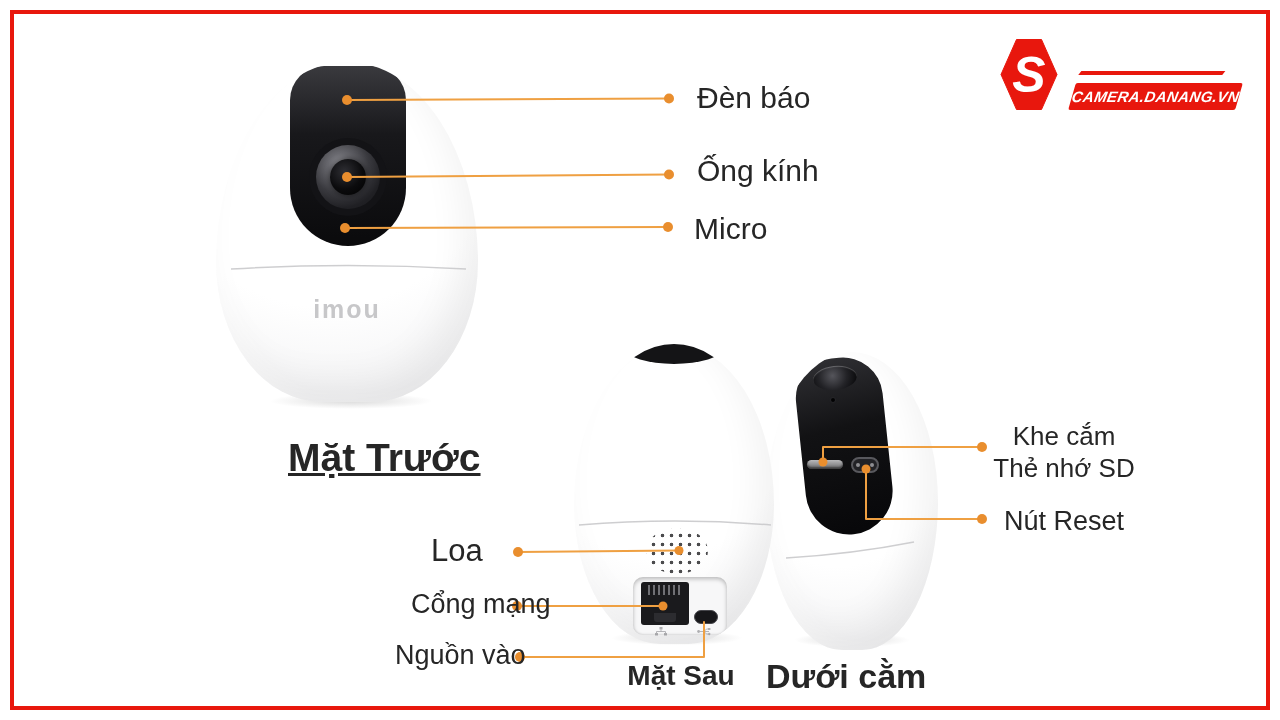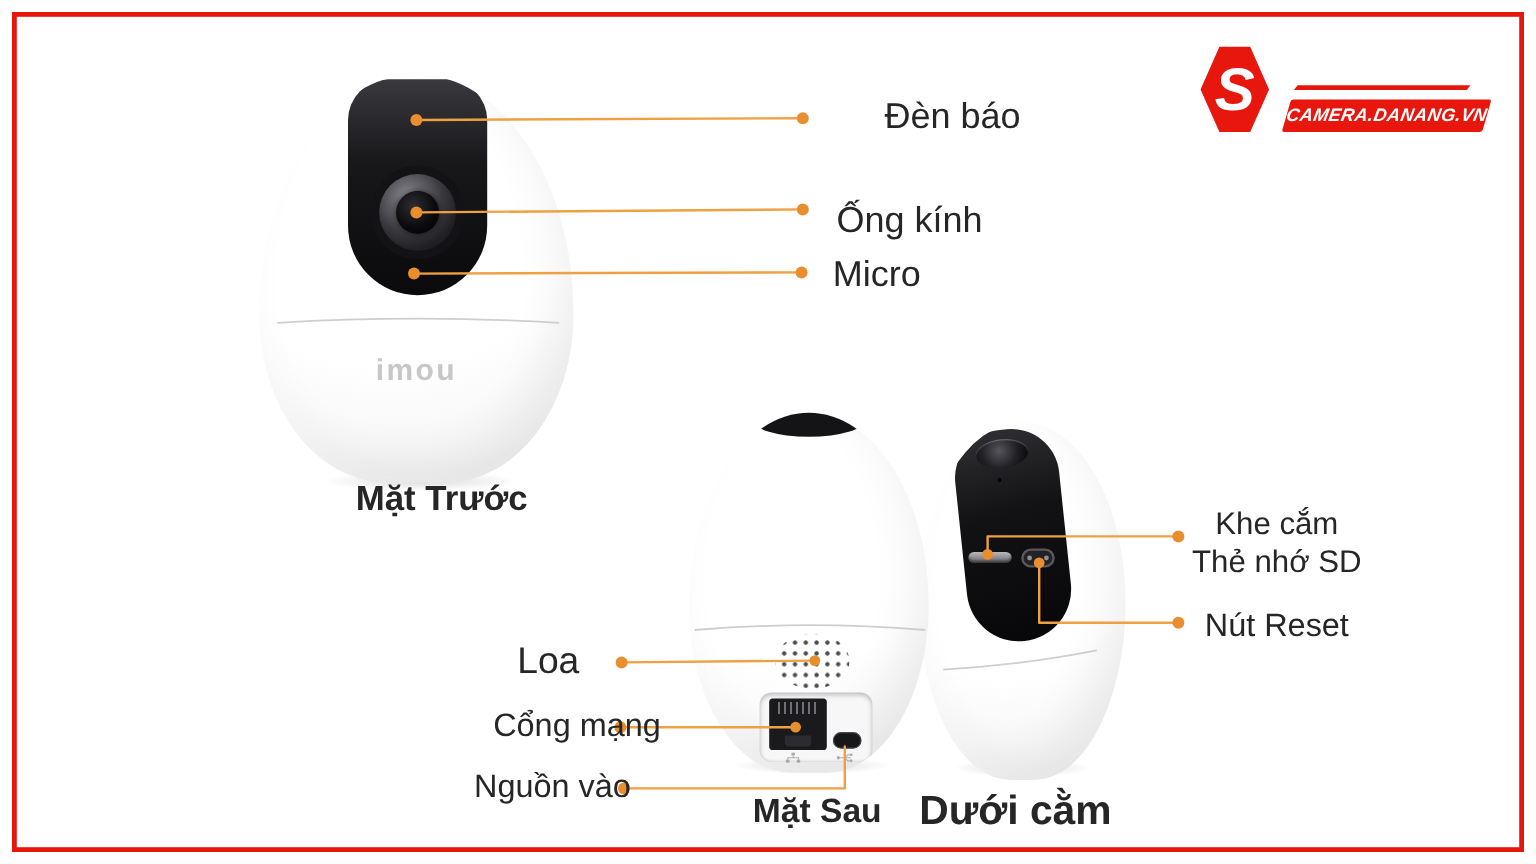--- a/index.html
+++ b/index.html
@@ -84,29 +84,29 @@
   #reset-btn{left:85px;top:105px;width:28px;height:16px;border-radius:8px;
     background:#222226;border:2px solid #58585d;box-sizing:border-box;}
   #reset-btn::before,#reset-btn::after{content:"";position:absolute;top:4px;width:4px;height:4px;
     border-radius:50%;background:#8e8e93;}
   #reset-btn::before{left:3px;}
   #reset-btn::after{right:3px;}
 
   
   .part-label{position:absolute;color:var(--label);white-space:nowrap;line-height:1.2;}
   .caption{position:absolute;color:var(--label);font-weight:700;text-align:center;white-space:nowrap;}
-  #lbl-den-bao{left:697px;top:80px;font-size:30px;margin-left:40px;}
-  #lbl-ong-kinh{left:697px;top:166px;font-size:30px;}
+  #lbl-den-bao{left:697px;top:80px;font-size:30px;}
+  #lbl-ong-kinh{left:697px;top:153px;font-size:30px;}
   #lbl-micro{left:694px;top:211px;font-size:30px;}
   #lbl-loa{left:431px;top:532px;font-size:31px;}
   #lbl-cong-mang{left:394px;top:588px;font-size:27px;margin-left:17px;}
   #lbl-nguon-vao{left:395px;top:639px;font-size:27px;}
   #lbl-sd{left:988px;top:420px;width:152px;text-align:center;font-size:26px;line-height:1.24;white-space:nowrap;}
   #lbl-nut-reset{left:1004px;top:505px;font-size:27px;}
-  #cap-mat-truoc{left:288px;top:400px;width:160px;font-size:29px;}
+  #cap-mat-truoc{left:288px;top:436px;width:160px;font-size:39px;text-decoration:underline;}
   #cap-mat-sau{left:611px;top:660px;width:140px;font-size:28px;}
   #cap-duoi-cam{left:766px;top:657px;width:140px;font-size:34px;}
 
   
   #overlay{position:absolute;left:0;top:0;width:1280px;height:720px;pointer-events:none;}
   .callout-line{stroke:var(--line);stroke-width:2;fill:none;stroke-linecap:round;stroke-linejoin:round;}
   .callout-dot{fill:var(--dot);}
   .seam{stroke:#c9c9cb;stroke-width:1.5;fill:none;opacity:.9;}
 
   

